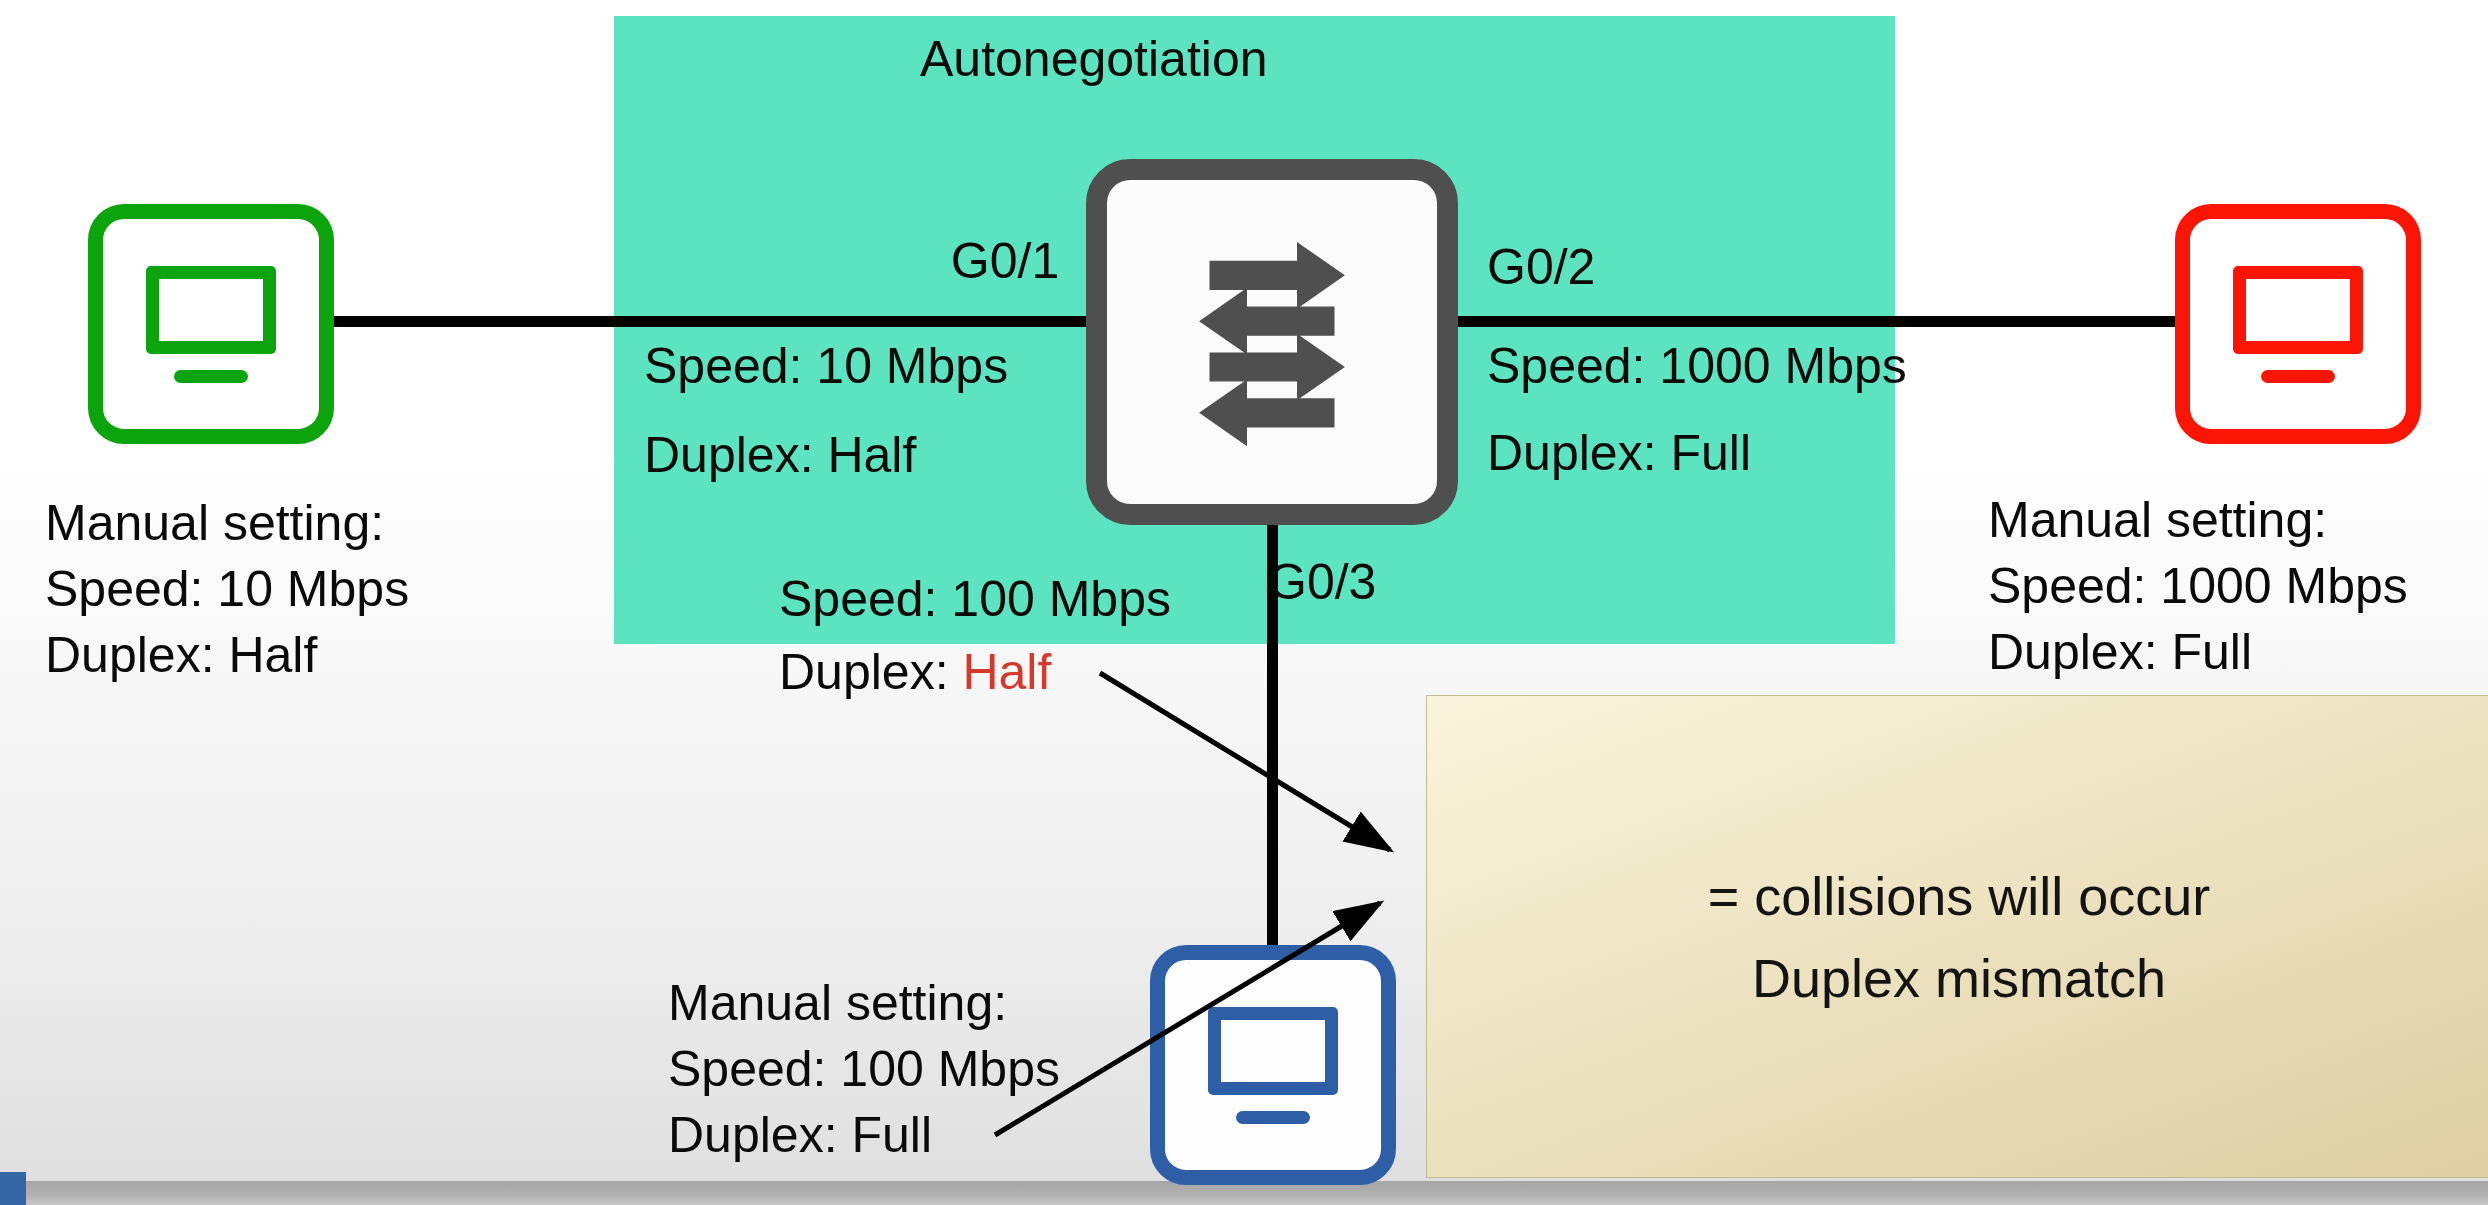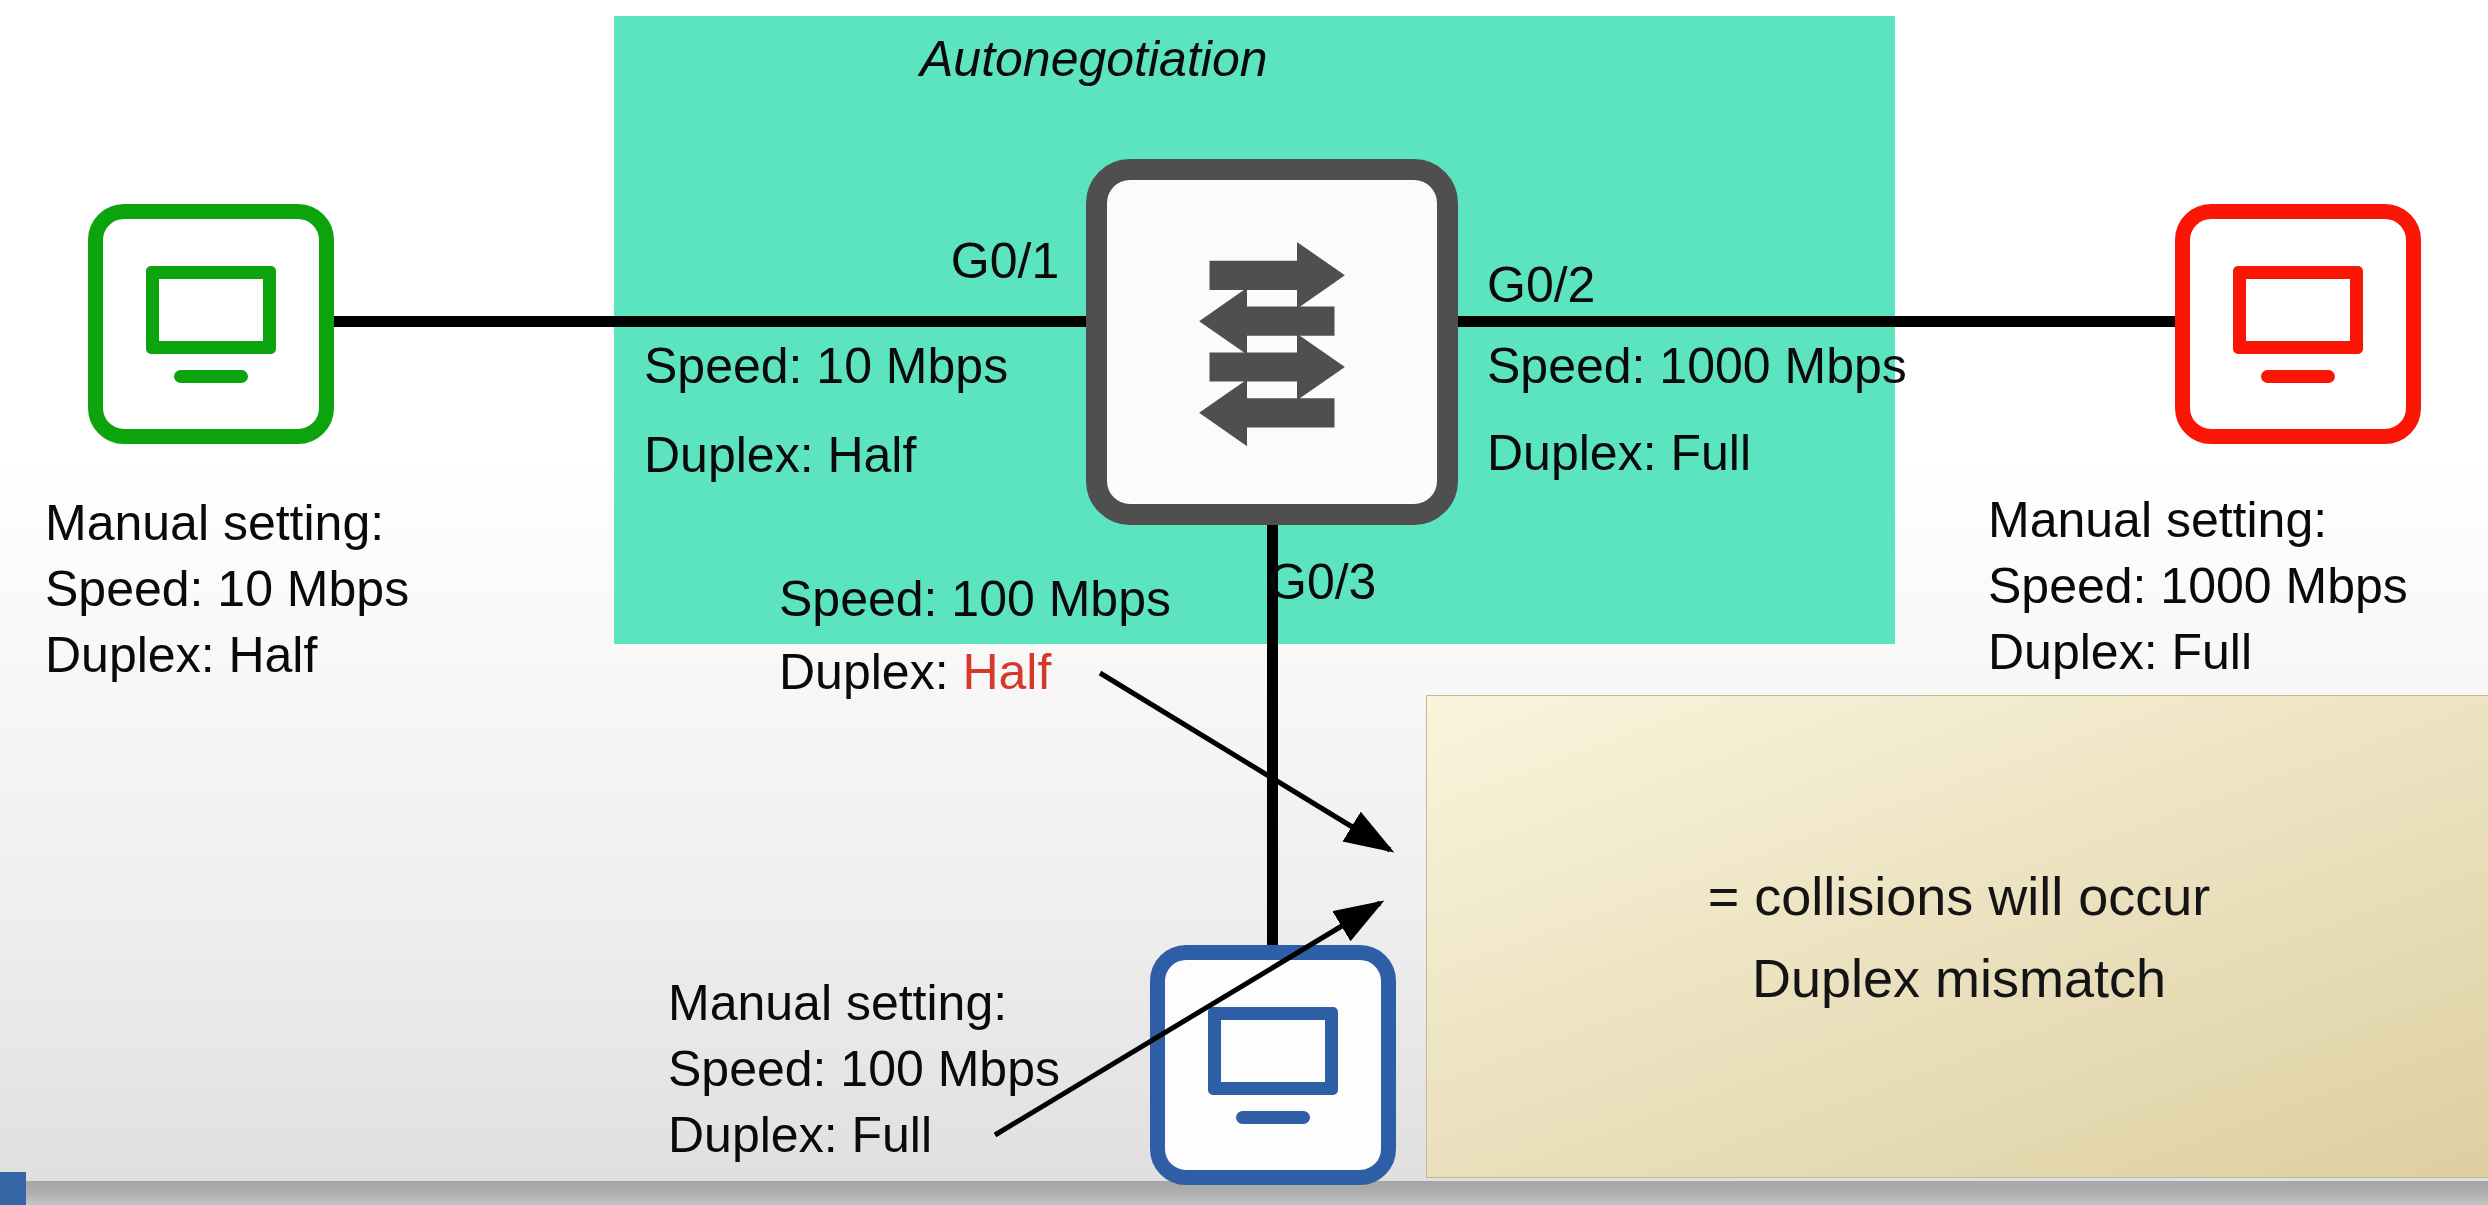--- a/index.html
+++ b/index.html
@@ -21,21 +21,20 @@
   
   .autoneg-box {
     left: 614px; top: 16px; width: 1281px; height: 628px;
     background: var(--autoneg-box, #5ce4c0);
     z-index: 1;
   }
   .autoneg-title {
     left: 920px; top: 30px;
     font-size: 50px;
     z-index: 2;
-    font-style: italic;
   }
 
   
   .link {
     background: var(--line-black, #000);
     z-index: 2;
   }
   .link-left  { left: 334px;  top: 316px; width: 752px; height: 11px; }
   .link-right { left: 1458px; top: 316px; width: 717px; height: 11px; }
   .link-down  { left: 1267px; top: 515px; width: 11px;  height: 434px; }
@@ -49,21 +48,21 @@
     background: #fbfbfb;
     display: flex; align-items: center; justify-content: center;
     z-index: 3;
   }
   .switch svg { width: 250px; height: 250px; }
   .switch svg path { fill: var(--switch-gray, #4f4f4f); }
 
   
   .label { position: absolute; font-size: 50px; white-space: nowrap; z-index: 4; }
   .port-g01 { left: 930px;  top: 232px; width: 150px; text-align: center; }
-  .port-g02 { left: 1487px; top: 256px; }
+  .port-g02 { left: 1487px; top: 238px; }
   .port-g03 { left: 1268px; top: 553px; }
   .g01-speed  { left: 644px;  top: 337px; }
   .g01-duplex { left: 644px;  top: 426px; }
   .g02-speed  { left: 1487px; top: 337px; }
   .g02-duplex { left: 1487px; top: 424px; }
   .g03-speed  { left: 779px;  top: 570px; }
   .g03-duplex { left: 779px;  top: 643px; }
   .red-text { color: var(--mismatch-red, #d5392c); margin-top: 20px; }
 
   

